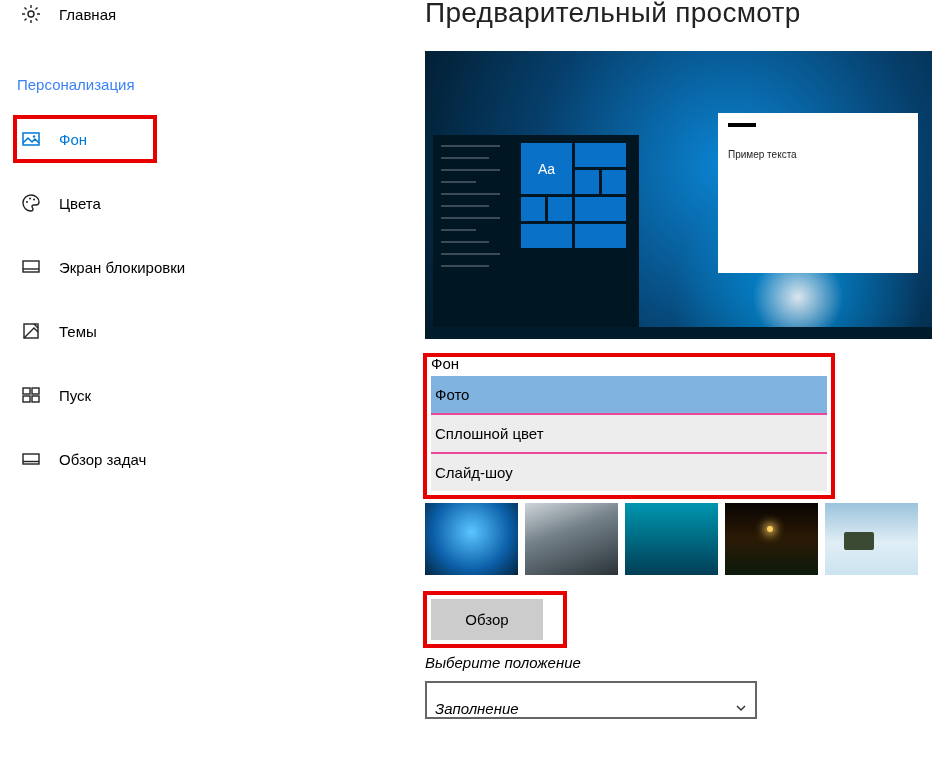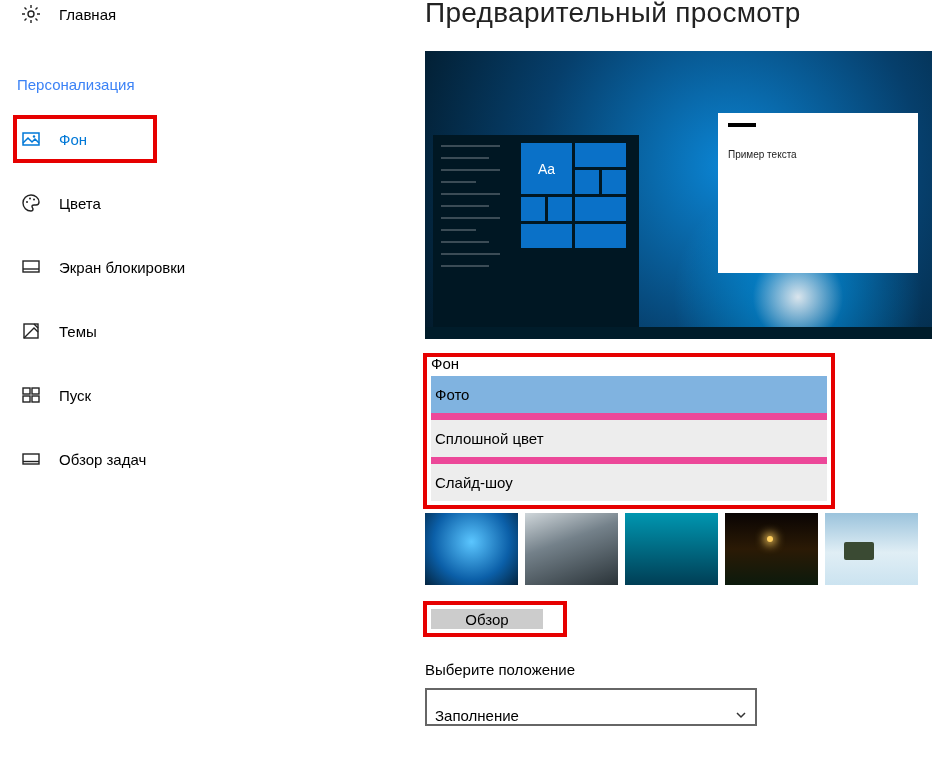--- a/index.html
+++ b/index.html
@@ -157,21 +157,21 @@
     margin-top: 4px;
     width: 396px;
     font-size: 15px;
   }
   .dropdown-open .opt {
     padding: 10px 4px;
     background: #ededed;
     cursor: pointer;
   }
   .dropdown-open .opt.selected { background: #80b3e0; }
-  .dropdown-open .opt + .opt { border-top: 7px solid #ec4899; }
+  .dropdown-open .opt + .opt { border-top: 2px solid #ec4899; }
   .dd-wrap {
     position: relative;
     width: 408px;
     padding: 0 6px 6px 6px;
   }
 
   
   .thumbs {
     margin-top: 6px;
     display: flex;
@@ -188,29 +188,29 @@
   .thumb.t5 { background: linear-gradient(180deg, #9bc3dc 0%, #e0eef5 55%, #cbe3f0 100%); position:relative;}
   .thumb.t5::after { content:""; position:absolute; left:20%; top:40%; width:30px;height:18px; background:#3a4a33; border-radius:2px; }
 
   
   .browse-wrap {
     margin-top: 18px;
     width: 140px;
     padding: 6px;
   }
   .browse-btn {
-    width: 112px; height: 20px;
+    width: 112px; height: 41px;
     background: #ccc;
     border: none;
     font-size: 15px;
     cursor: pointer;
   }
 
   
-  .fit-section { margin-top: 26px; }
+  .fit-section { margin-top: 8px; font-style: italic; }
   .fit-label { font-size: 15px; }
   .fit-select {
     margin-top: 10px;
     width: 332px;
     height: 38px;
     border: 2px solid #666;
     display: flex;
     align-items: flex-end;
     padding: 0 8px;
     cursor: pointer;

